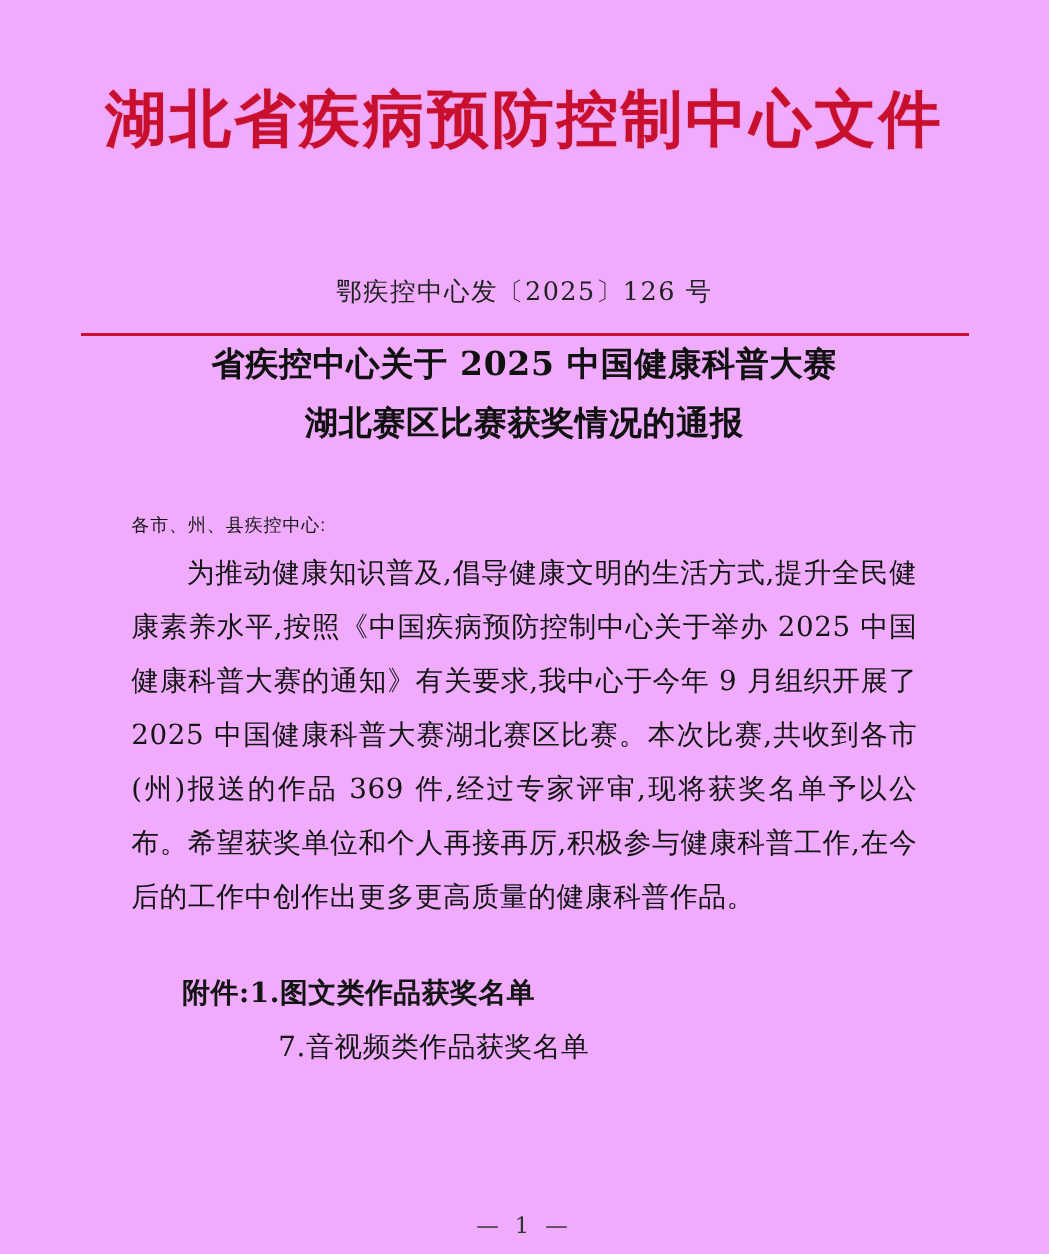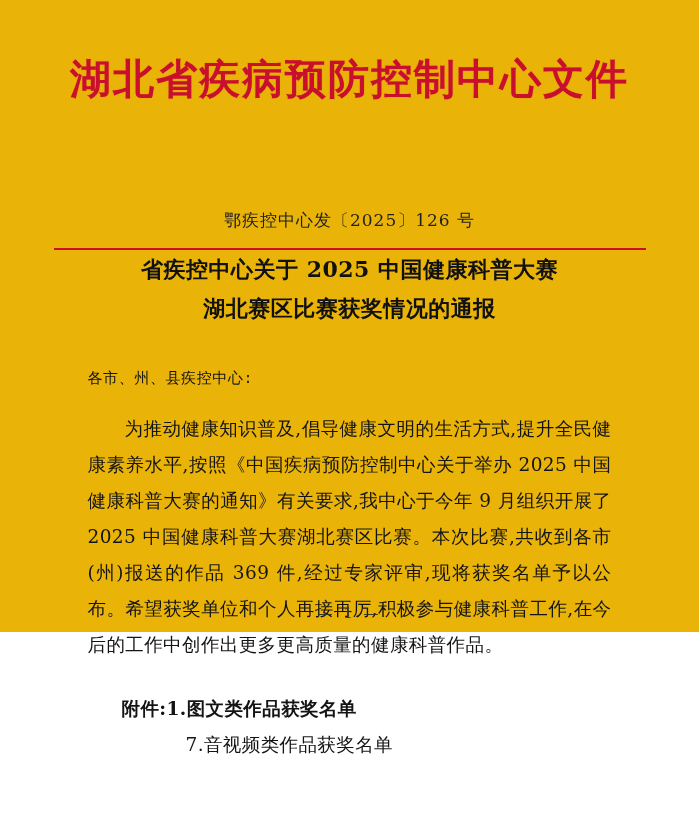--- a/index.html
+++ b/index.html
@@ -10,41 +10,41 @@
     width: 699px;
     height: 836px;
     background: #ffffff;
     font-family: "Liberation Serif", serif;
     color: #1a1a1a;
     overflow: hidden;
   }
   .page {
     position: relative;
     width: 699px;
-    height: 632px;
-    background: #eab308;
+    height: 836px;
+    background: #f0abfc;
     box-sizing: border-box;
   }
   .doc-header {
     text-align: center;
     padding-top: 54px;
   }
   .doc-title-red {
     font-family: "DejaVu Serif", serif;
     font-weight: bold;
     font-size: 41px;
     letter-spacing: 2px;
     color: #c8102e;
     line-height: 1.25;
     white-space: nowrap;
     text-shadow: 0 0 1px rgba(200,16,46,0.35);
   }
   .doc-number {
     text-align: center;
-    margin-top: 104px;
+    margin-top: 78px;
     font-family: "DejaVu Serif", serif;
     font-size: 17px;
     letter-spacing: 1px;
     color: #222;
   }
   .red-rule {
     margin: 16px auto 0 auto;
     width: 592px;
     height: 2px;
     background: #c8102e;
@@ -59,36 +59,36 @@
     letter-spacing: 0.5px;
   }
   .doc-subject span {
     display: block;
   }
   .body-wrap {
     margin: 38px auto 0 auto;
     width: 524px;
   }
   .salutation {
-    font-family: Liberation Mono, monospace;
-    font-size: 15px;
+    font-family: Liberation Sans, sans-serif;
+    font-size: 12px;
     line-height: 1.95;
     letter-spacing: 0.6px;
     color: #141414;
   }
   .para {
     font-family: "DejaVu Serif", serif;
     font-size: 18.5px;
     line-height: 1.95;
     letter-spacing: 0.4px;
     text-align: justify;
     text-justify: inter-character;
     color: #141414;
     text-indent: 2em;
-    margin-top: 16px;
+    margin-top: 2px;
   }
   .attach-block {
     margin: 28px auto 0 auto;
     width: 524px;
     font-family: "DejaVu Serif", serif;
     font-size: 18.5px;
     line-height: 1.95;
     letter-spacing: 0.4px;
     color: #141414;
   }

